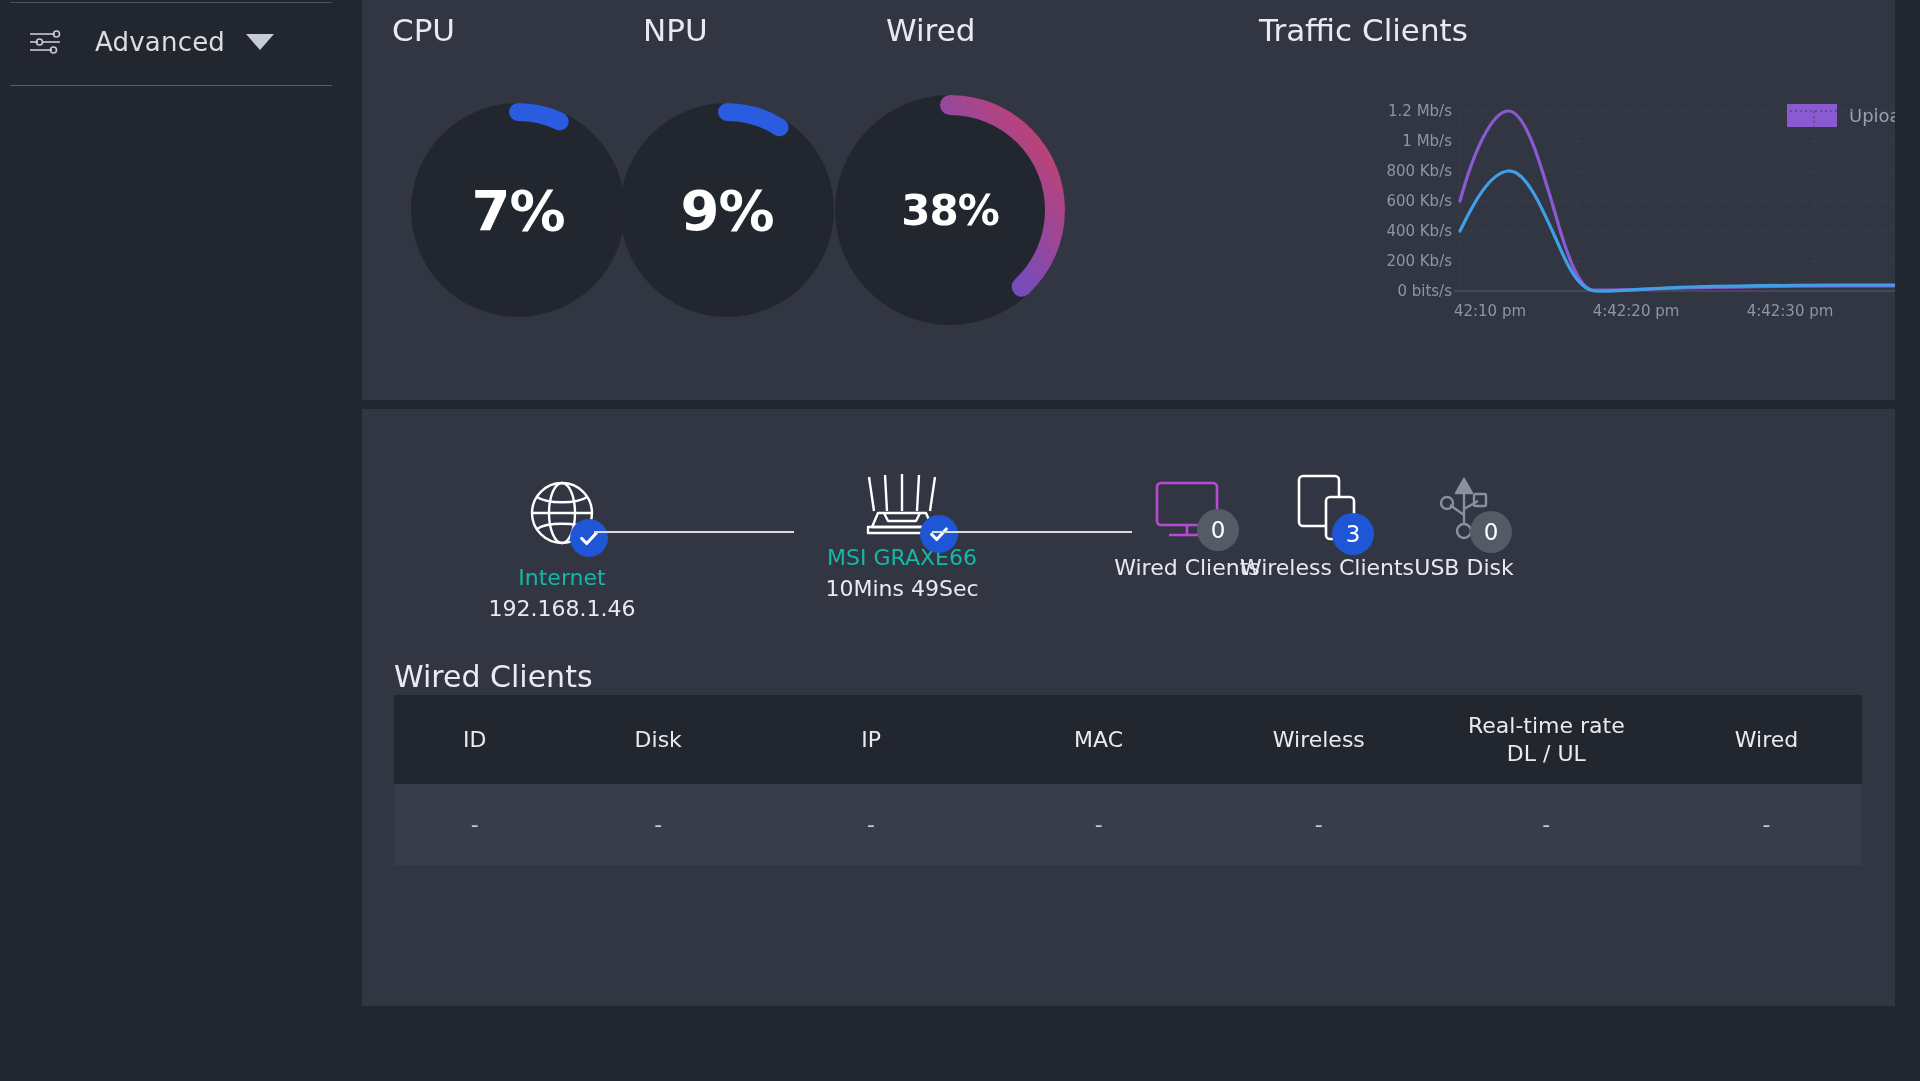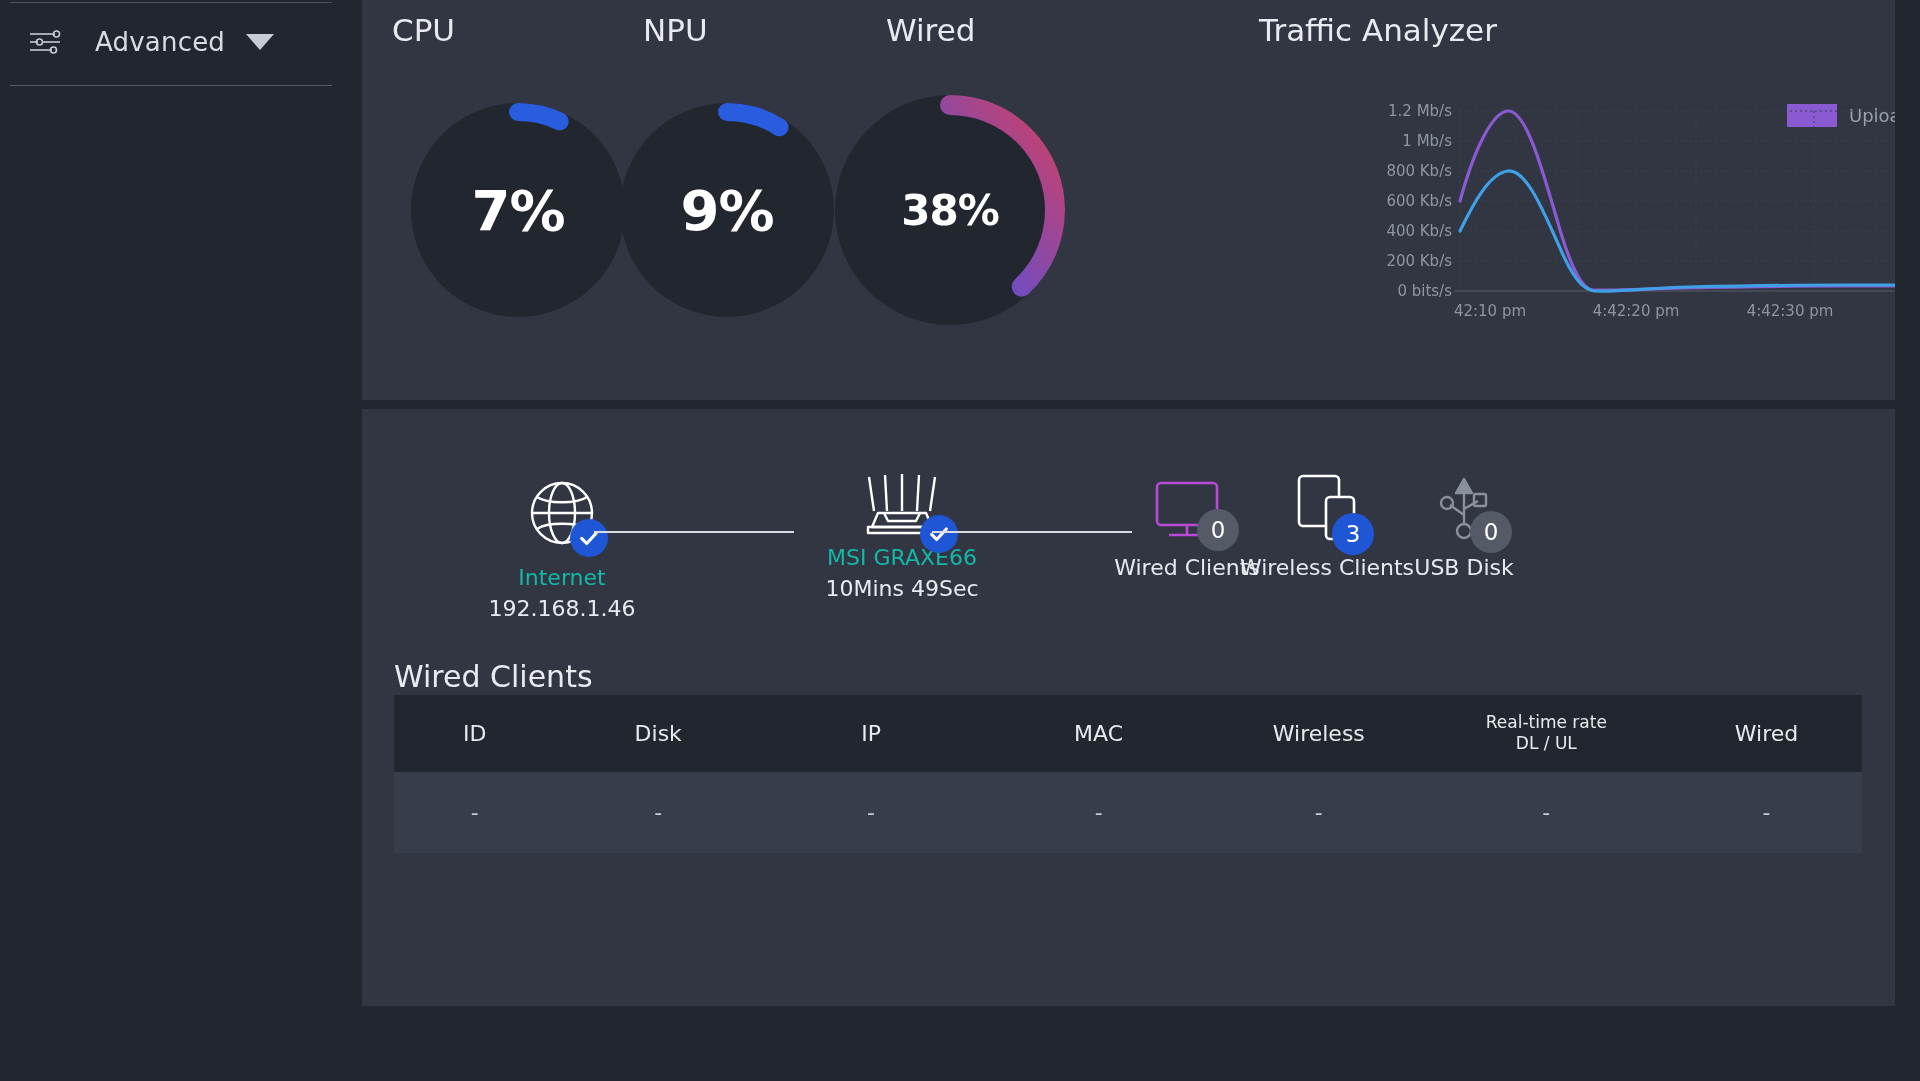--- a/index.html
+++ b/index.html
@@ -105,21 +105,21 @@
   table { width: 100%; border-collapse: collapse; table-layout: fixed; }
   thead tr { background: #22262f; }
   thead th {
     color: #e8eaef; font-size: 22px; font-weight: 400;
     padding: 17px 0; text-align: center; line-height: 1.25;
   }
   tbody tr { background: #383d4b; }
   tbody td {
     color: #c9cdd6; font-size: 22px; text-align: center; padding: 28px 0;
   }
-  .sub-line { display: block; font-size: 17px; }
+  .sub-line { display: block; font-size: 22px; }
 </style>
 </head>
 <body>
 
 <div id="root">
 
   <div id="sidebar">
     <div class="side-rule-top"></div>
 
     <div id="advanced-row">
@@ -180,21 +180,21 @@
               <stop offset="0%" stop-color="#2a5ce0"></stop>
               <stop offset="55%" stop-color="#7a4bb8"></stop>
               <stop offset="100%" stop-color="#c8416b"></stop>
             </linearGradient>
           </defs>
           <circle cx="118" cy="118" r="105" fill="none" stroke="url(#gradMEM)" stroke-width="20" stroke-linecap="round" stroke-dasharray="250.7 659.7" transform="rotate(-90 118 118)"></circle>
         </svg>
         <div class="gauge-value" style="font-size:42px;">38%</div>
       </div>
 
-      <div id="traffic-title" class="metric-title">Traffic Analyzer</div>
+      <div id="traffic-title" class="metric-title">Traffic Clients</div>
 
       <div class="legend-box" style="left:1425px;">
         <span class="legend-swatch" style="background:#8a5ad2;"></span>
         <span class="legend-text">Upload</span>
       </div>
 
       <svg id="traffic-chart" viewBox="0 0 560 240">
 
         <g font-size="15" fill="#8f95a3" text-anchor="end" font-family="DejaVu Sans, Liberation Sans, sans-serif">
           <text x="78" y="36">1.2 Mb/s</text>

